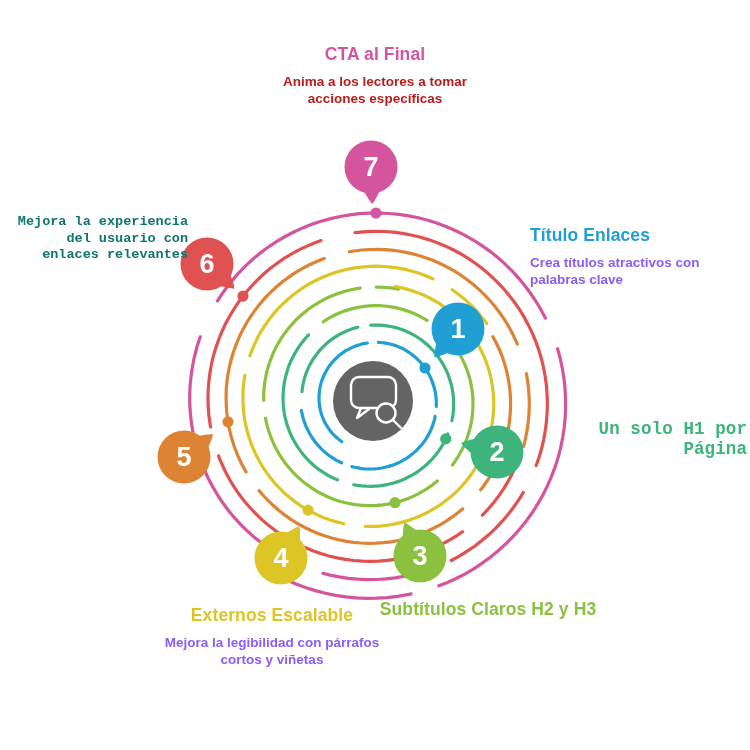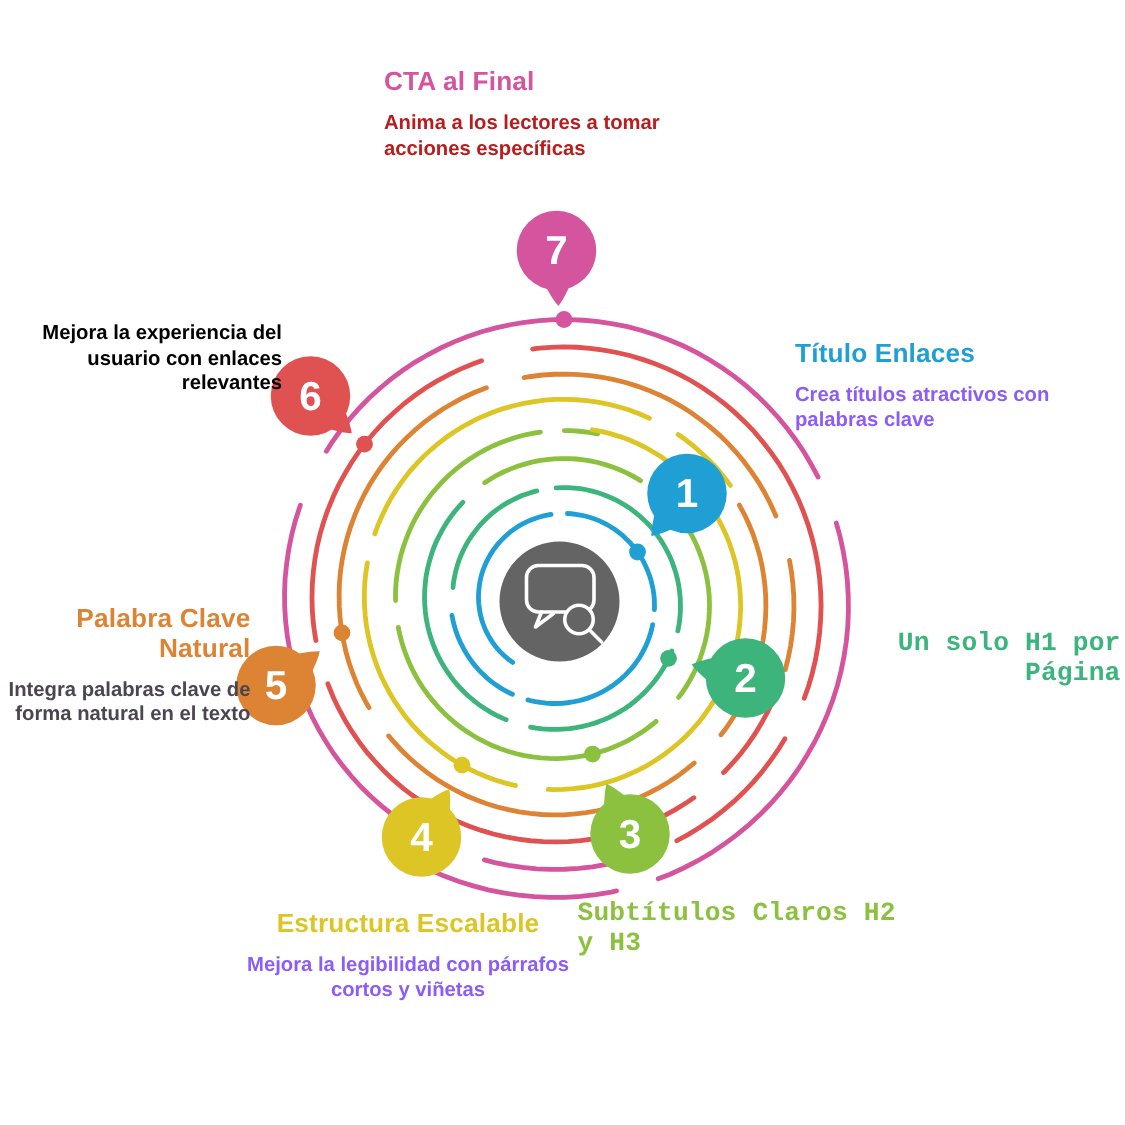--- a/index.html
+++ b/index.html
@@ -6,25 +6,25 @@
   .canvas{
     position:relative;width:750px;height:750px;background:#ffffff;overflow:hidden;
     font-family:"Liberation Sans","DejaVu Sans",sans-serif;
   }
   #spiral-svg{position:absolute;left:0;top:0;}
   .step-label{position:absolute;}
   .step-title{font-size:17.5px;font-weight:bold;line-height:1.13;letter-spacing:.1px;}
   .step-desc{font-size:13.5px;font-weight:bold;line-height:1.24;margin-top:9px;}
   .s1{left:530px;top:226px;width:180px;text-align:left;}
   .s2{left:585px;top:420px;width:162px;text-align:right;font-family:Liberation Mono, monospace;}
-  .s3{left:385px;top:600px;width:226px;font-family:Liberation Mono, monospace;}
+  .s3{left:375px;top:600px;width:226px;text-align:center;}
   .s4{left:162px;top:606px;width:220px;text-align:center;}
   .s5{left:5px;top:403px;width:162px;text-align:right;}
   .s6{left:5px;top:205px;width:183px;text-align:right;}
-  .s7{left:256px;top:45px;width:238px;text-align:left;}
+  .s7{left:256px;top:45px;width:238px;text-align:center;}
   .bubble{position:absolute;}
   .b1{left:420px;top:291px;} .b2{left:459px;top:414px;} .b3{left:382px;top:518px;}
   .b4{left:243px;top:520px;} .b5{left:146px;top:419px;} .b6{left:169px;top:226px;}
   .b7{left:333px;top:129px;}
   .bubble text.num{
     font-family:"Liberation Sans","DejaVu Sans",sans-serif;
     font-size:27px;font-weight:bold;fill:#ffffff;text-anchor:middle;
   }
 </style>
 </head>
@@ -102,28 +102,24 @@
     <div class="step-title" style="color: rgb(31, 159, 212);">Título Enlaces</div>
     <div class="step-desc" style="color: #8b5cf6;">Crea títulos atractivos con palabras clave</div>
   </div>
   <div class="step-label s2">
     <div class="step-title" style="color: rgb(60, 180, 124);">Un solo H1 por Página</div>
   </div>
   <div class="step-label s3">
     <div class="step-title" style="color: rgb(139, 193, 62);">Subtítulos Claros H2 y H3</div>
   </div>
   <div class="step-label s4">
-    <div class="step-title" style="color: rgb(220, 197, 36);">Estructura Escalable</div>
+    <div class="step-title" style="color: rgb(220, 197, 36);">Externos Escalable</div>
     <div class="step-desc" style="color: #8b5cf6;">Mejora la legibilidad con párrafos cortos y viñetas</div>
   </div>
-  <div class="step-label s5">
-    <div class="step-title" style="color: rgb(221, 132, 52);">Palabra Clave Natural</div>
-    <div class="step-desc" style="color: rgb(74, 69, 80);">Integra palabras clave de forma natural en el texto</div>
-  </div>
   <div class="step-label s6">
-    <div class="step-desc" style="color: #000000;">Mejora la experiencia del usuario con enlaces relevantes</div>
+    <div class="step-desc" style="color: #0f766e; font-family: Liberation Mono, monospace;">Mejora la experiencia del usuario con enlaces relevantes</div>
   </div>
   <div class="step-label s7">
     <div class="step-title" style="color: rgb(212, 84, 158);">CTA al Final</div>
     <div class="step-desc" style="color: #b91c1c;">Anima a los lectores a tomar acciones específicas</div>
   </div>
 
 </div>
 
 </body></html>

